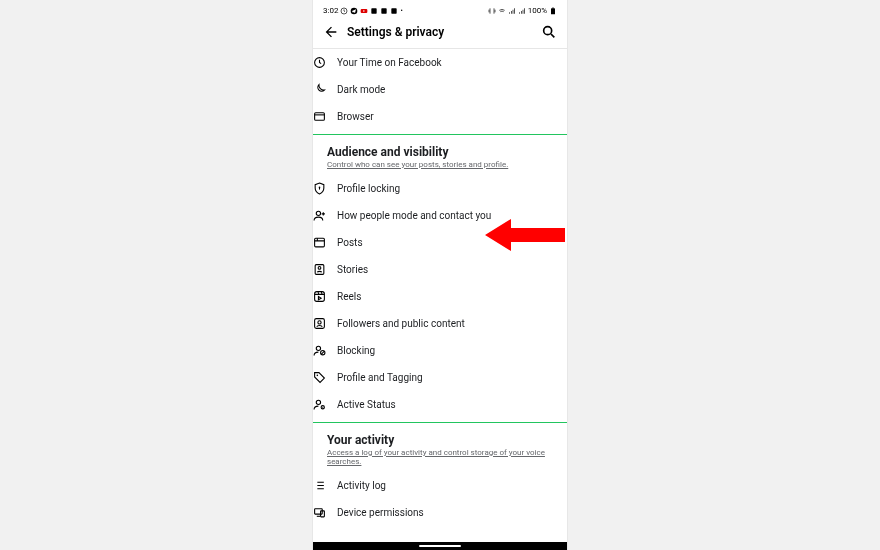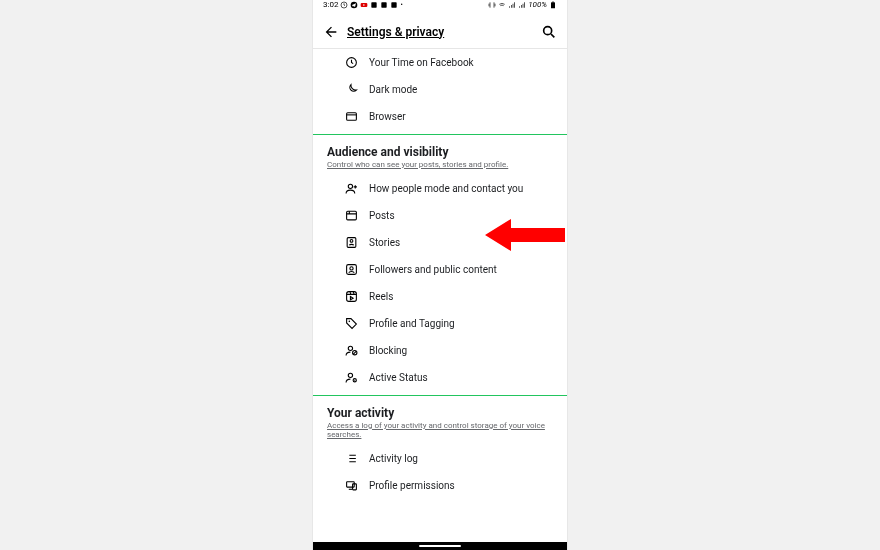--- a/index.html
+++ b/index.html
@@ -17,48 +17,47 @@
       width: 254px;
       height: 550px;
       background: #fff;
       position: relative;
       overflow: hidden;
       box-shadow: 0 0 0 1px rgba(0,0,0,0.04);
     }
     .statusbar {
       height: 15px;
       display: flex;
-      align-items: flex-start;
+      align-items: flex-end;
       justify-content: space-between;
       padding: 0 10px;
       font-size: 8px;
       color: #000;
     }
     .sb-left { display: flex; align-items: center; gap: 2px; }
-    .sb-right { display: flex; align-items: center; gap: 2px; font-style: italic; }
+    .sb-right { display: flex; align-items: center; gap: 2px; }
     .sb-ic { width: 8px; height: 8px; display: inline-flex; }
     .appbar {
       height: 34px;
       display: flex;
       align-items: center;
       padding: 0 10px;
       border-bottom: 1px solid #e6e6e6;
     }
     .appbar .title {
       flex: 1;
       font-size: 12px;
       font-weight: 600;
       margin-left: 8px;
-      text-decoration: underline;
     }
     .content { overflow-y: hidden; }
     .row {
       display: flex;
       align-items: center;
-      padding: 7px 32px;
+      padding: 7px 0;
       gap: 11px;
     }
     .row .ic {
       width: 13px;
       height: 13px;
       flex: 0 0 13px;
       display: inline-flex;
       align-items: center;
       justify-content: center;
       color: #000;
@@ -229,20 +228,30 @@
     </div>
 
     <div class="section">
       <div class="section-head">
         <div class="section-title">Audience and visibility</div>
         <div class="section-sub">Control who can see your posts, stories and profile.</div>
       </div>
       <div class="row">
         <span class="ic">
             <svg viewBox="0 0 24 24" width="13" height="13">
+              <path d="M12 2l8 3v6c0 5-3.5 9-8 11-4.5-2-8-6-8-11V5z" fill="none" stroke="#000" stroke-width="2"></path>
+              <circle cx="12" cy="10" r="1.5" fill="#000"></circle>
+              <path d="M12 11v3" stroke="#000" stroke-width="2"></path>
+            </svg>
+          </span>
+        <span class="label">Profile locking</span>
+      </div>
+      <div class="row">
+        <span class="ic">
+            <svg viewBox="0 0 24 24" width="13" height="13">
               <circle cx="10" cy="8" r="4" fill="none" stroke="#000" stroke-width="2"></circle>
               <path d="M2 21c0-4 4-6 8-6s8 2 8 6" fill="none" stroke="#000" stroke-width="2"></path>
               <path d="M19 6v6M16 9h6" stroke="#000" stroke-width="2"></path>
             </svg>
           </span>
         <span class="label">How people mode and contact you</span>
       </div>
       <div class="row">
         <span class="ic">
             <svg viewBox="0 0 24 24" width="13" height="13">
@@ -258,59 +267,59 @@
               <rect x="4" y="3" width="16" height="18" rx="2" fill="none" stroke="#000" stroke-width="2"></rect>
               <circle cx="12" cy="9" r="2.5" fill="none" stroke="#000" stroke-width="2"></circle>
               <path d="M8 17c1-2 7-2 8 0" stroke="#000" stroke-width="2" fill="none"></path>
             </svg>
           </span>
         <span class="label">Stories</span>
       </div>
       <div class="row">
         <span class="ic">
             <svg viewBox="0 0 24 24" width="13" height="13">
+              <rect x="3" y="3" width="18" height="18" rx="4" fill="none" stroke="#000" stroke-width="2"></rect>
+              <path d="M3 8h18M9 3l2 5M15 3l2 5M10 12l5 3-5 3z" stroke="#000" stroke-width="2" fill="none"></path>
+            </svg>
+          </span>
+        <span class="label">Reels</span>
+      </div>
+      <div class="row">
+        <span class="ic">
+            <svg viewBox="0 0 24 24" width="13" height="13">
               <rect x="3" y="3" width="18" height="18" rx="3" fill="none" stroke="#000" stroke-width="2"></rect>
               <circle cx="12" cy="10" r="3" fill="none" stroke="#000" stroke-width="2"></circle>
               <path d="M7 18c1-3 9-3 10 0" stroke="#000" stroke-width="2" fill="none"></path>
             </svg>
           </span>
         <span class="label">Followers and public content</span>
-      </div>
-      <div class="row">
-        <span class="ic">
-            <svg viewBox="0 0 24 24" width="13" height="13">
-              <rect x="3" y="3" width="18" height="18" rx="4" fill="none" stroke="#000" stroke-width="2"></rect>
-              <path d="M3 8h18M9 3l2 5M15 3l2 5M10 12l5 3-5 3z" stroke="#000" stroke-width="2" fill="none"></path>
-            </svg>
-          </span>
-        <span class="label">Reels</span>
-      </div>
-      <div class="row">
-        <span class="ic">
-            <svg viewBox="0 0 24 24" width="13" height="13">
-              <path d="M3 3h8l10 10-8 8L3 11z" fill="none" stroke="#000" stroke-width="2"></path>
-              <circle cx="8" cy="8" r="1.5" fill="#000"></circle>
-            </svg>
-          </span>
-        <span class="label">Profile and Tagging</span>
       </div>
       <div class="row">
         <span class="ic">
             <svg viewBox="0 0 24 24" width="13" height="13">
               <circle cx="10" cy="8" r="4" fill="none" stroke="#000" stroke-width="2"></circle>
               <path d="M2 21c0-4 4-6 8-6" fill="none" stroke="#000" stroke-width="2"></path>
               <circle cx="18" cy="16" r="4" fill="none" stroke="#000" stroke-width="2"></circle>
               <path d="M15 19l6-6" stroke="#000" stroke-width="2"></path>
             </svg>
           </span>
         <span class="label">Blocking</span>
       </div>
       <div class="row">
         <span class="ic">
             <svg viewBox="0 0 24 24" width="13" height="13">
+              <path d="M3 3h8l10 10-8 8L3 11z" fill="none" stroke="#000" stroke-width="2"></path>
+              <circle cx="8" cy="8" r="1.5" fill="#000"></circle>
+            </svg>
+          </span>
+        <span class="label">Profile and Tagging</span>
+      </div>
+      <div class="row">
+        <span class="ic">
+            <svg viewBox="0 0 24 24" width="13" height="13">
               <circle cx="10" cy="8" r="4" fill="none" stroke="#000" stroke-width="2"></circle>
               <path d="M2 21c0-4 4-6 8-6" fill="none" stroke="#000" stroke-width="2"></path>
               <circle cx="18" cy="17" r="3" fill="none" stroke="#000" stroke-width="2"></circle>
               <circle cx="18" cy="17" r="1" fill="#000"></circle>
             </svg>
           </span>
         <span class="label">Active Status</span>
       </div>
     </div>
 
@@ -328,21 +337,21 @@
         <span class="label">Activity log</span>
       </div>
       <div class="row">
         <span class="ic">
             <svg viewBox="0 0 24 24" width="13" height="13">
               <rect x="3" y="5" width="14" height="10" rx="1" fill="none" stroke="#000" stroke-width="2"></rect>
               <rect x="14" y="9" width="7" height="11" rx="1" fill="none" stroke="#000" stroke-width="2"></rect>
               <path d="M7 19h6" stroke="#000" stroke-width="2"></path>
             </svg>
           </span>
-        <span class="label">Profile permissions</span>
+        <span class="label">Device permissions</span>
       </div>
     </div>
 
   </div>
 
   <div class="navbar">
     <div class="pill"></div>
   </div>
 </div>
 

